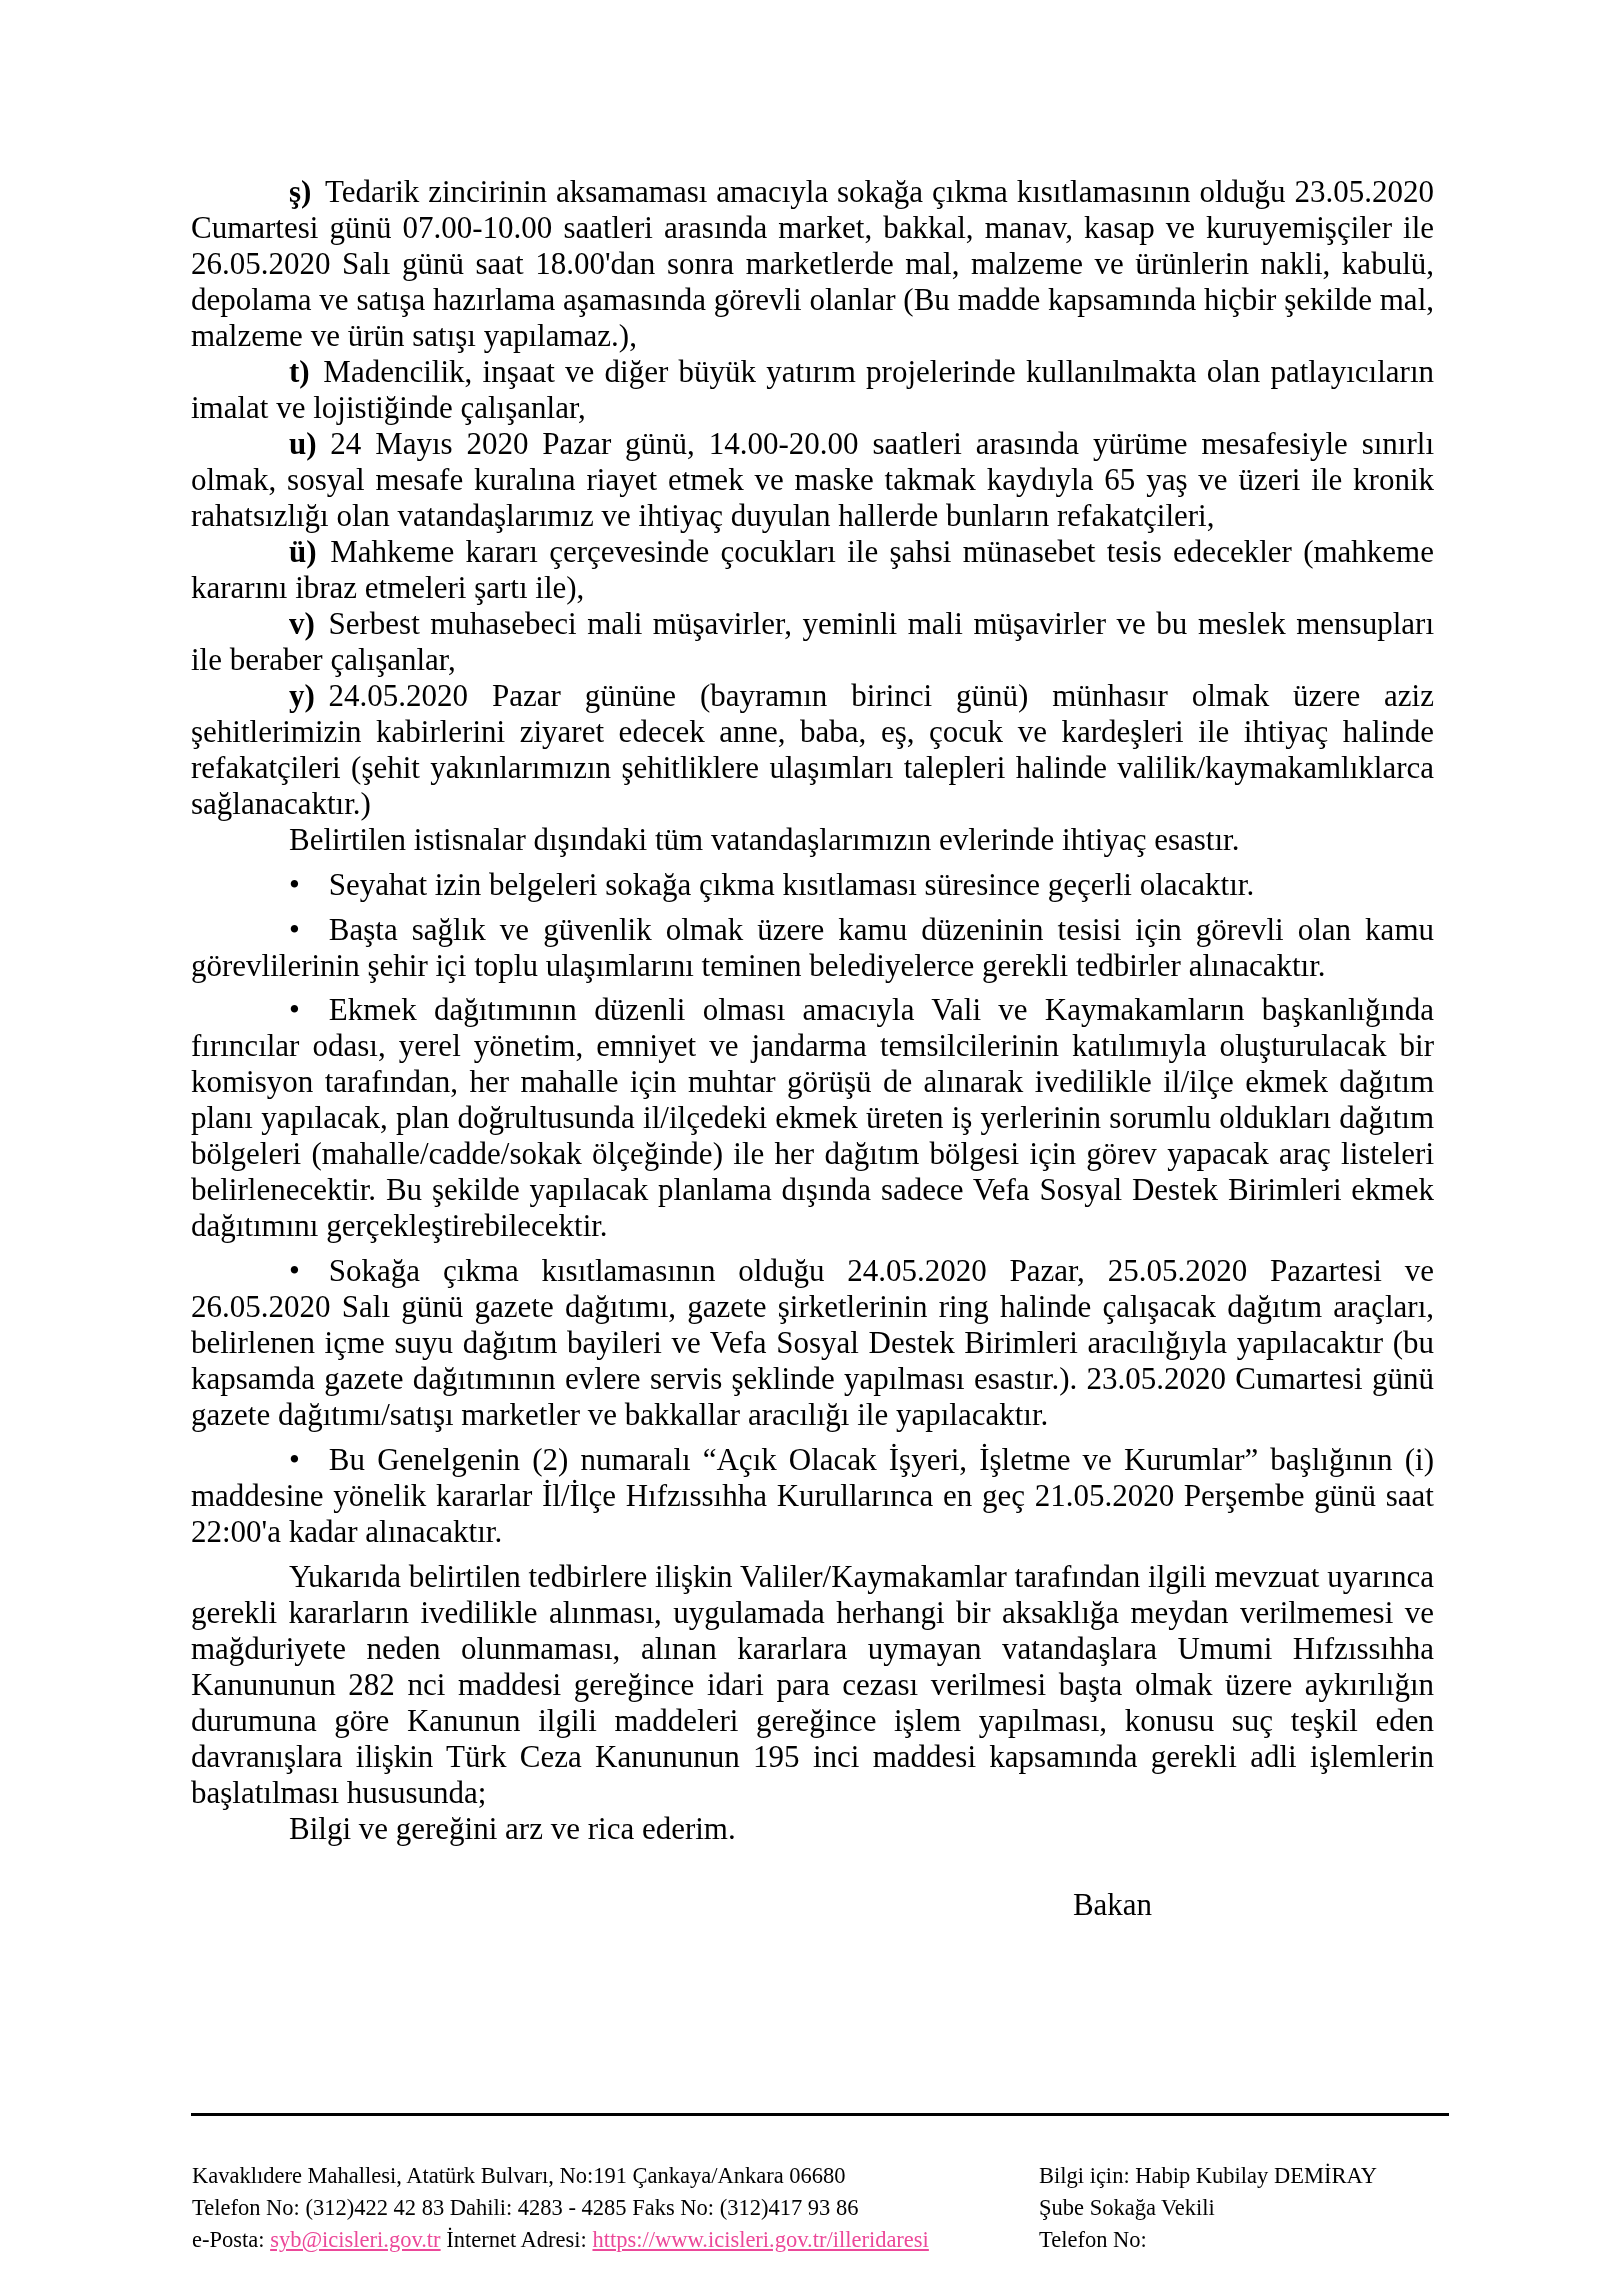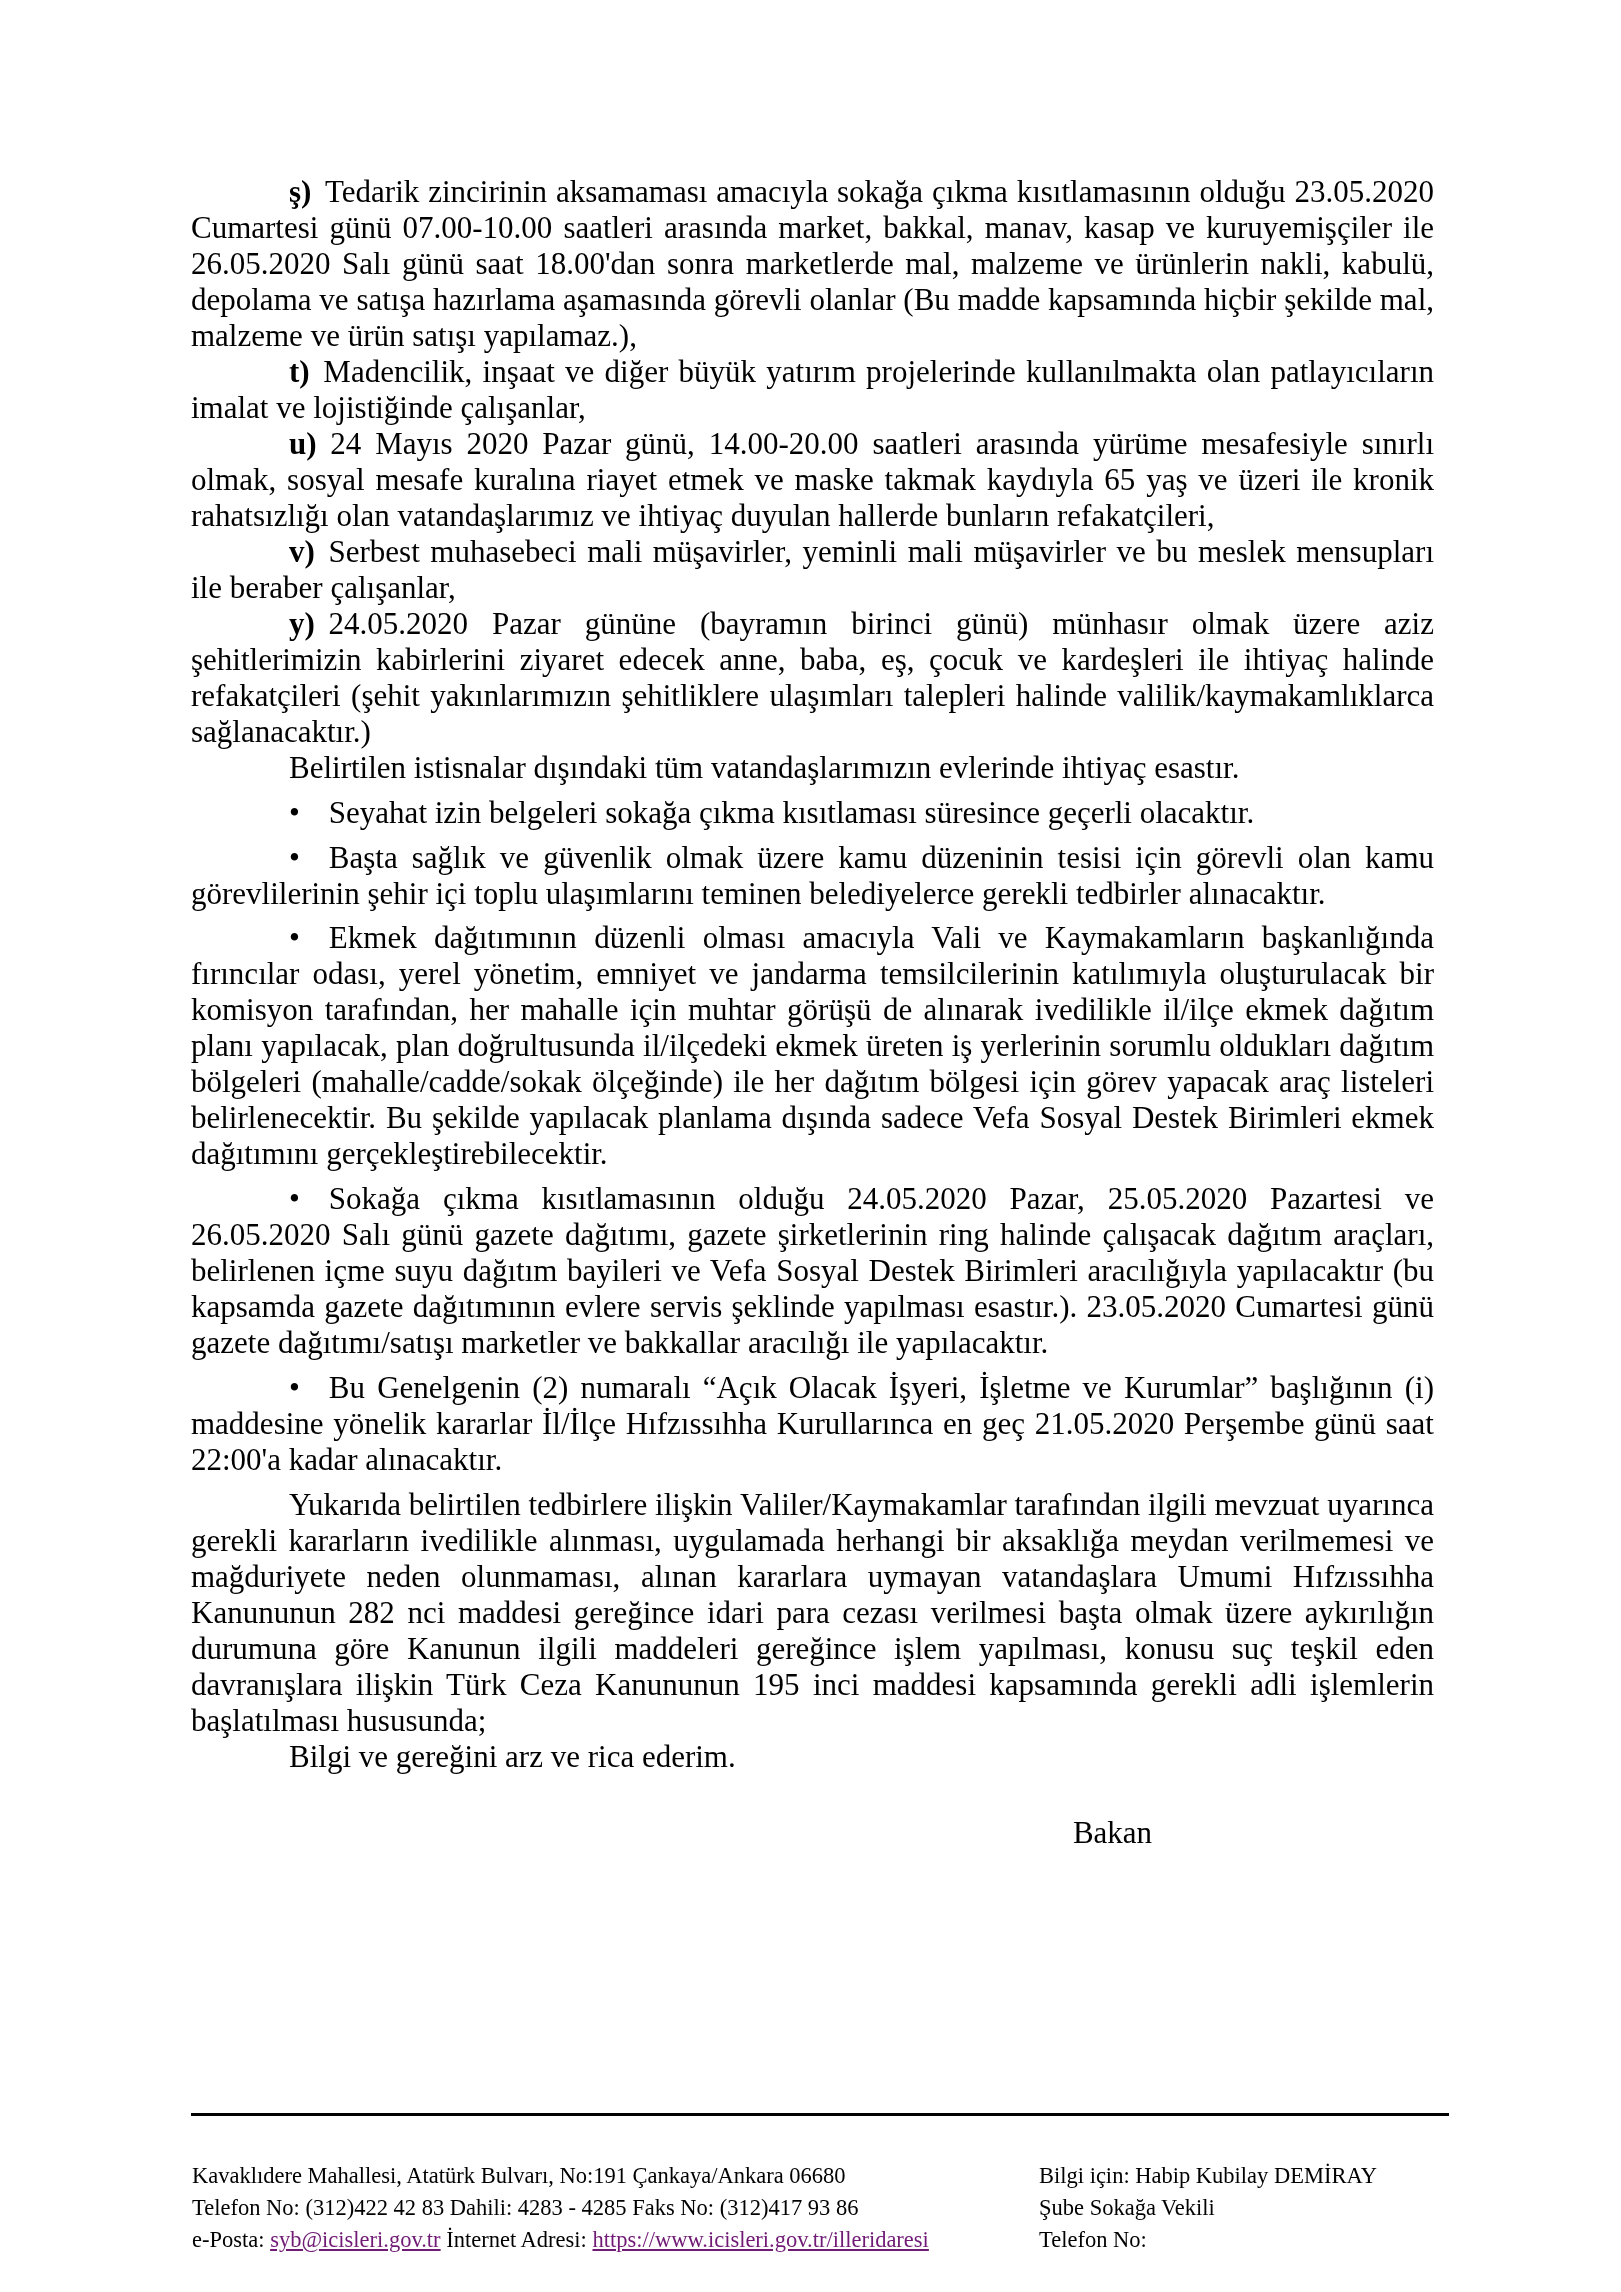--- a/index.html
+++ b/index.html
@@ -77,38 +77,39 @@
     white-space: nowrap;
   }
   .footer-right {
     position: absolute;
     left: 1039px;
     top: 0;
     width: 549px;
     white-space: nowrap;
   }
   a.doc-link {
-    color: #701a75;
+    color: #ec4899;
     text-decoration: underline;
     cursor: pointer;
   }
 </style>
 </head>
 <body>
 
 <div class="page">
 
   <div class="body-text">
 
     <p class="para"><b class="plabel">ş)</b><span class="ptext">Tedarik zincirinin aksamaması amacıyla sokağa çıkma kısıtlamasının olduğu 23.05.2020 Cumartesi günü 07.00-10.00 saatleri arasında market, bakkal, manav, kasap ve kuruyemişçiler ile 26.05.2020 Salı günü saat 18.00'dan sonra marketlerde mal, malzeme ve ürünlerin nakli, kabulü, depolama ve satışa hazırlama aşamasında görevli olanlar (Bu madde kapsamında hiçbir şekilde mal, malzeme ve ürün satışı yapılamaz.),</span></p>
 
     <p class="para"><b class="plabel">t)</b><span class="ptext">Madencilik, inşaat ve diğer büyük yatırım projelerinde kullanılmakta olan patlayıcıların imalat ve lojistiğinde çalışanlar,</span></p>
 
     <p class="para"><b class="plabel">u)</b><span class="ptext">24 Mayıs 2020 Pazar günü, 14.00-20.00 saatleri arasında yürüme mesafesiyle sınırlı olmak, sosyal mesafe kuralına riayet etmek ve maske takmak kaydıyla 65 yaş ve üzeri ile kronik rahatsızlığı olan vatandaşlarımız ve ihtiyaç duyulan hallerde bunların refakatçileri,</span></p>
 
+    <p class="para"><b class="plabel">ü)</b><span class="ptext">Mahkeme kararı çerçevesinde çocukları ile şahsi münasebet tesis edecekler (mahkeme kararını ibraz etmeleri şartı ile),</span></p>
 
     <p class="para"><b class="plabel">v)</b><span class="ptext">Serbest muhasebeci mali müşavirler, yeminli mali müşavirler ve bu meslek mensupları ile beraber çalışanlar,</span></p>
 
     <p class="para"><b class="plabel">y)</b><span class="ptext">24.05.2020 Pazar gününe (bayramın birinci günü) münhasır olmak üzere aziz şehitlerimizin kabirlerini ziyaret edecek anne, baba, eş, çocuk ve kardeşleri ile ihtiyaç halinde refakatçileri (şehit yakınlarımızın şehitliklere ulaşımları talepleri halinde valilik/kaymakamlıklarca sağlanacaktır.)</span></p>
 
     <p class="para"><span class="ptext">Belirtilen istisnalar dışındaki tüm vatandaşlarımızın evlerinde ihtiyaç esastır.</span></p>
 
     <p class="bullet-para"><span class="bullet-glyph">•</span><span class="ptext">Seyahat izin belgeleri sokağa çıkma kısıtlaması süresince geçerli olacaktır.</span></p>
 
     <p class="bullet-para"><span class="bullet-glyph">•</span><span class="ptext">Başta sağlık ve güvenlik olmak üzere kamu düzeninin tesisi için görevli olan kamu görevlilerinin şehir içi toplu ulaşımlarını teminen belediyelerce gerekli tedbirler alınacaktır.</span></p>

